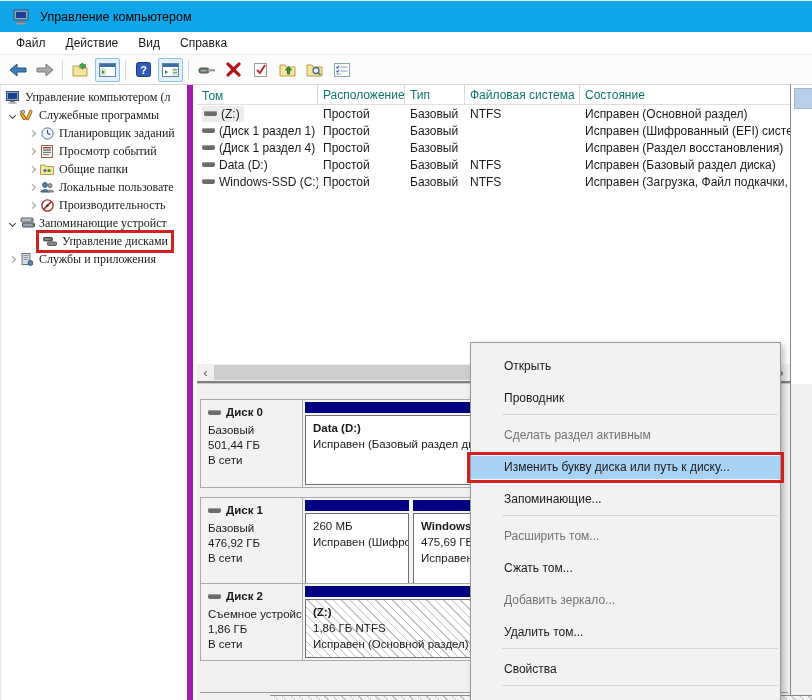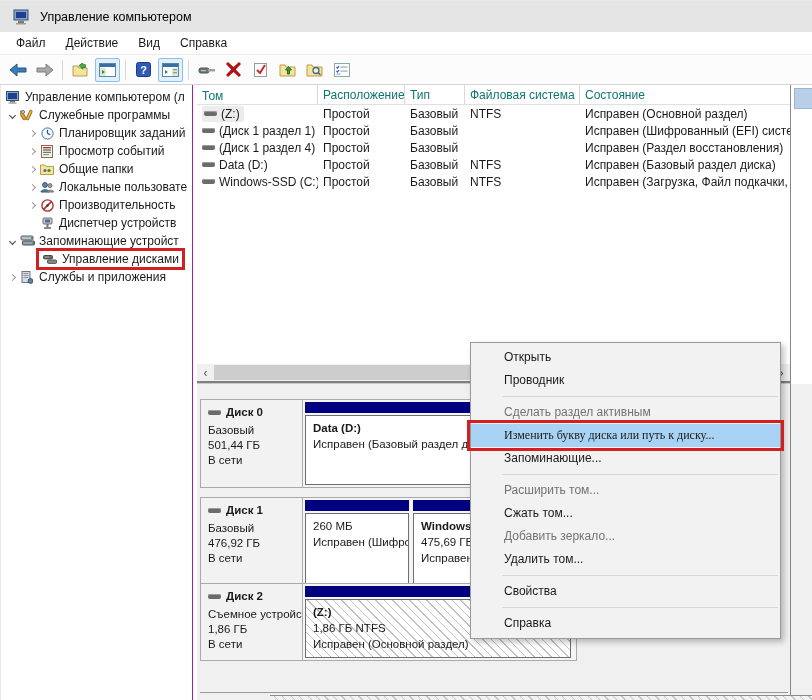--- a/index.html
+++ b/index.html
@@ -8,42 +8,42 @@
     font-family: "Liberation Sans", sans-serif;
     font-size: 12px;
     color: #1a1a1a;
     background: #fff;
     position: relative;
   }
   #window { position: absolute; inset: 0; background: #fff; }
 
   
   #titlebar { position: absolute; left: 0; top: 0; width: 812px; height: 32px;
-    display: flex; align-items: center; gap: 9px; padding-left: 13px; background: #e5e5e5;
+    display: flex; align-items: center; gap: 9px; padding-left: 13px; background: #0ea5e9;
     border-top: 1px solid #e8e8e8; }
   #titlebar .title { font-size: 12.5px; color: #000; }
 
   
   #menubar { position: absolute; left: 0; top: 32px; width: 812px; height: 22px;
     display: flex; align-items: center; padding-left: 6px; background: #fff; }
   #menubar .mitem { padding: 3px 10px; cursor: default; }
 
   
   #toolbar { position: absolute; left: 0; top: 54px; width: 812px; height: 31px;
     display: flex; align-items: center; gap: 2px; padding-left: 5px;
     background: #fcfcfc; border-top: 1px solid #ececec; border-bottom: 1px solid #d5d5d5; }
   .tbtn { width: 25px; height: 24px; display: flex; align-items: center; justify-content: center;
     border: 1px solid transparent; border-radius: 2px; }
   .tbtn.toggled { background: #e2f0fb; border-color: #8ec1ea; }
   .tsep { width: 1px; height: 20px; background: #d8d8d8; margin: 0 3px; }
 
   
   #tree { position: absolute; left: 0; top: 85px; width: 193px; height: 615px;
-    background: #fff; border-right: 1px solid #a21caf; border-left: 1px solid #e8e8e8;
-    padding-top: 3px; overflow: hidden; }
+    background: #fff; border-right: 6px solid #a21caf; border-left: 1px solid #e8e8e8;
+    padding-top: 3px; overflow: hidden; font-family: Liberation Serif, serif; }
   .trow { height: 18px; display: flex; align-items: center; white-space: nowrap; cursor: default; }
   .trow .exp { width: 14px; display: flex; align-items: center; justify-content: center; flex: 0 0 14px; }
   .trow .ticon { width: 16px; flex: 0 0 16px; display: flex; align-items: center; justify-content: center; }
   .trow .tlabel { padding-left: 4px; overflow: hidden; }
   .lvl0 { padding-left: 4px; }
   .lvl1 { padding-left: 4px; }
   .lvl2 { padding-left: 24px; }
   .chev { width: 5px; height: 5px; border-right: 1.4px solid #9a9a9a; border-bottom: 1.4px solid #9a9a9a;
     transform: rotate(-45deg); }
   .chev.open { transform: rotate(45deg); border-color: #3c3c3c; }
@@ -101,24 +101,24 @@
   .nextrow-line { position: absolute; left: 3px; top: 308px; width: 588px; border-top: 1px solid #9a9a9a; }
 
   .bottom-hatch { position: absolute; left: 270px; top: 695px; width: 542px; height: 5px;
     border-top: 1px solid #8a8a8a;
     background: repeating-linear-gradient(45deg, #f2f2f2 0px, #f2f2f2 5px, #c2c2c2 5px, #c2c2c2 6px); }
 
   
   #ctxmenu { position: absolute; left: 470px; top: 342px; width: 311px;
     background: #f2f2f2; border: 1px solid #999999; box-shadow: 3px 3px 6px rgba(0,0,0,0.25);
     padding: 3px 0; z-index: 10; }
-  .cmi { height: 23px; line-height: 23px; padding-left: 33px; white-space: nowrap; overflow: hidden; cursor: default; }
+  .cmi { height: 23px; line-height: 23px; padding-left: 33px; white-space: nowrap; overflow: hidden; cursor: default; margin-top: 9px; }
   .cmi.disabled { color: #737373; }
   .cmi.hl { background: #a9d3f4; }
-  .cmi.redline { outline: 3px solid #d21f1f; outline-offset: 1px; font-family: Liberation Serif, serif; }
+  .cmi.redline { outline: 3px solid #d21f1f; outline-offset: 1px; }
   .csep { border-top: 1px solid #d7d7d7; margin: 4px 2px 4px 31px; }
 
   svg { display: block; }
 </style>
 </head>
 <body>
 
 <div id="window">
 
   <div id="titlebar">
@@ -345,32 +345,20 @@
       <span class="ticon">
         <svg width="13" height="13" viewBox="0 0 13 13">
             <circle cx="6.5" cy="6.5" r="5.6" fill="#fff" stroke="#b03030" stroke-width="1.4"></circle>
             <line x1="2.6" y1="10.4" x2="10.4" y2="2.6" stroke="#b03030" stroke-width="1.6"></line>
             <circle cx="6.5" cy="6.5" r="1.2" fill="#333"></circle>
           </svg>
       </span>
       <span class="tlabel">Производительность</span>
     </div>
 
-    <div class="trow lvl2">
-      <span class="exp"></span>
-      <span class="ticon">
-        <svg width="13" height="13" viewBox="0 0 13 13">
-            <rect x="2" y="1" width="9" height="6" rx="1" fill="#c8c8c8" stroke="#707070"></rect>
-            <rect x="4" y="2.5" width="5" height="3" fill="#4a6ea9"></rect>
-            <rect x="5.5" y="7" width="2" height="3" fill="#707070"></rect>
-            <rect x="3" y="10" width="7" height="2" fill="#8a8a8a"></rect>
-          </svg>
-      </span>
-      <span class="tlabel">Диспетчер устройств</span>
-    </div>
 
     <div class="trow lvl1">
       <span class="exp">
           <span class="chev open"></span>
         </span>
       <span class="ticon">
         <svg width="15" height="12" viewBox="0 0 15 12">
             <rect x="1" y="1" width="12" height="4" rx="1" fill="#b8bec8" stroke="#5a606a"></rect>
             <rect x="2.5" y="6" width="12" height="4" rx="1" fill="#98a0ac" stroke="#4a505a"></rect>
             <circle cx="12" cy="3" r="0.9" fill="#3a8a3a"></circle>

